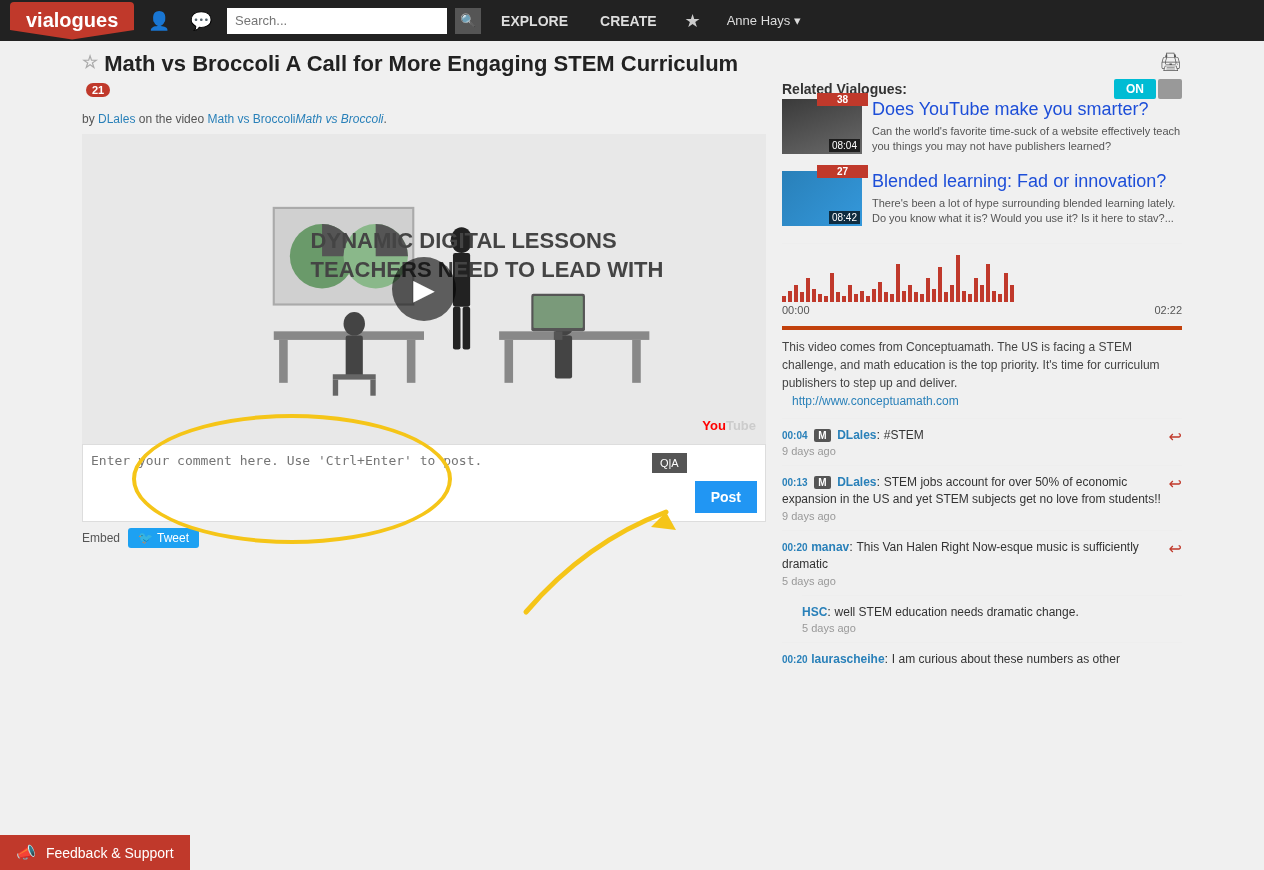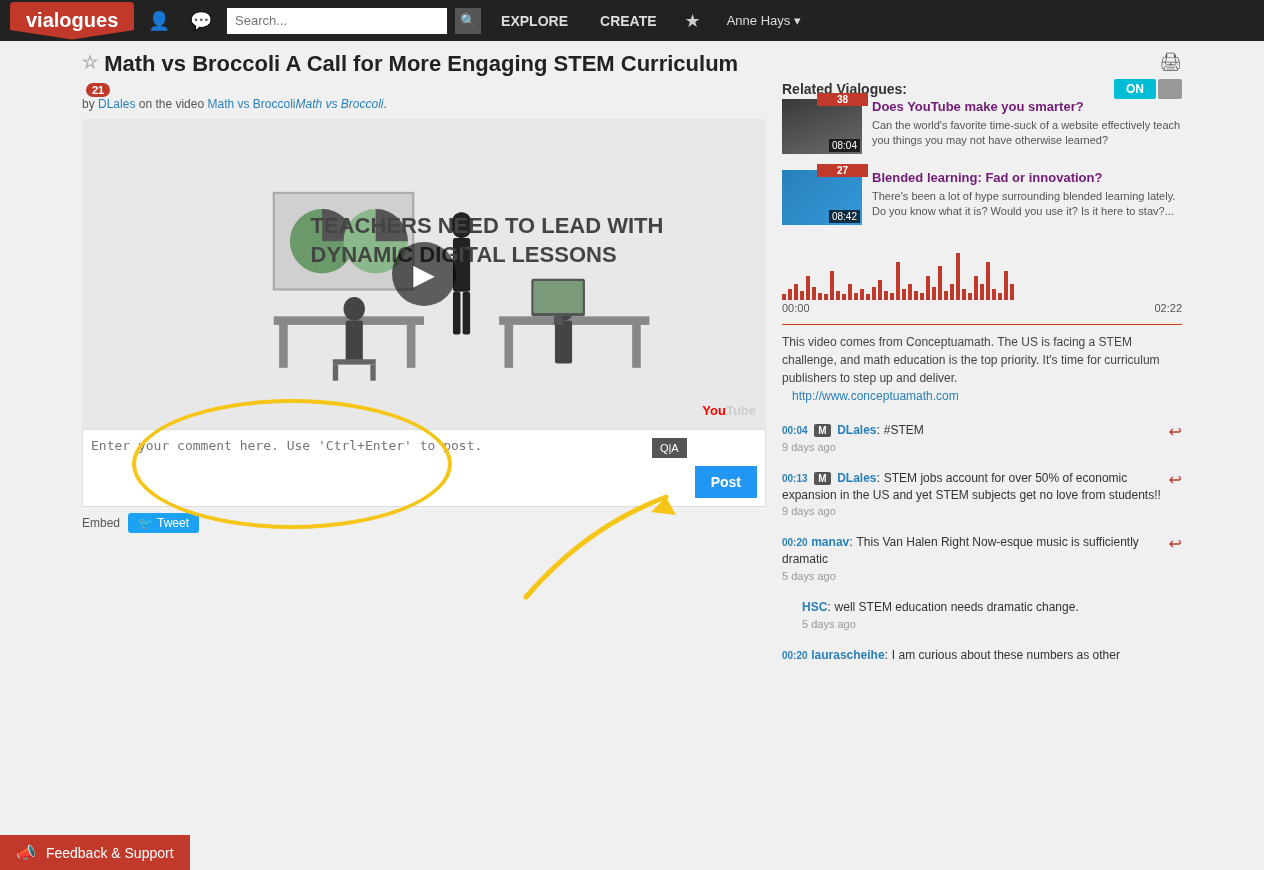--- a/index.html
+++ b/index.html
@@ -114,21 +114,21 @@
     .comment-badge {
       background: #c0392b;
       color: white;
       font-size: 11px;
       font-weight: bold;
       border-radius: 10px;
       padding: 1px 6px;
       margin-left: 4px;
       vertical-align: super;
     }
-    #by-line { font-size: 12px; color: #555; margin-top: 0; }
+    #by-line { font-size: 12px; color: #555; margin-top: 15px; }
     #by-line a { color: #2980b9; text-decoration: none; }
 
     
     #video-container {
       width: 100%;
       background: #1a1a1a;
       position: relative;
       overflow: hidden;
     }
     #video-thumb {
@@ -355,24 +355,24 @@
       color: white;
       font-size: 10px;
       font-weight: bold;
       border-radius: 0;
       padding: 1px 20px;
       min-width: 20px;
       text-align: center;
     }
     .related-info { flex: 1; }
     .related-title-link {
-      color: #701a75;
+      color: #1d4ed8;
       text-decoration: none;
-      font-size: 13px;
-      font-weight: bold;
+      font-size: 18px;
+      font-weight: normal;
       display: block;
       margin-bottom: 4px;
       cursor: pointer;
     }
     .related-desc { font-size: 11px; color: #555; line-height: 1.4; }
 
     
     #timeline-area {
       margin: 10px 0;
       border-top: 1px solid #eee;
@@ -397,21 +397,21 @@
       color: #555;
       margin-top: 2px;
     }
 
     
     #video-desc {
       font-size: 12px;
       color: #444;
       line-height: 1.5;
       margin: 8px 0;
-      border-top: 1px solid #c2410c;
+      border-top: 4px solid #c2410c;
       padding-top: 8px;
     }
     #video-desc a { color: #2980b9; margin-left: 10px; }
 
     
     #comments-list { margin-top: 8px; }
     .comment-item {
       border-top: 1px solid #eee;
       padding: 8px 0;
       position: relative;
@@ -540,22 +540,22 @@
 
             <rect x="360" y="120" width="50" height="35" fill="#555" rx="2"></rect>
             <rect x="362" y="122" width="46" height="30" fill="#7a9a7a" rx="1"></rect>
             <rect x="381" y="155" width="8" height="8" fill="#555"></rect>
 
             <rect x="175" y="195" width="40" height="5" fill="#666"></rect>
             <rect x="175" y="200" width="5" height="15" fill="#666"></rect>
             <rect x="210" y="200" width="5" height="15" fill="#666"></rect>
           </svg>
           <div class="video-text-overlay">
+            <div>DYNAMIC DIGITAL LESSONS</div>
             <div>TEACHERS NEED TO LEAD WITH</div>
-            <div>DYNAMIC DIGITAL LESSONS</div>
           </div>
         </div>
         <div class="play-btn-circle">▶</div>
         <div class="youtube-watermark">
           <span style="color:#f00;font-size:13px;">You</span><span style="color:#ccc;font-size:13px;">Tube</span>
         </div>
       </div>
     </div>
 
     <div class="annotation-container">
@@ -598,21 +598,21 @@
       <div class="related-item">
         <div class="thumb-wrapper">
           <div class="thumb-img">
             <div class="thumb-img-inner thumb-img-1" style="background: linear-gradient(160deg,#3a3a3a,#6a6a6a);"></div>
             <div class="thumb-duration">08:04</div>
           </div>
           <div class="thumb-badge">38</div>
         </div>
         <div class="related-info">
           <a class="related-title-link">Does YouTube make you smarter?</a>
-          <div class="related-desc">Can the world's favorite time-suck of a website effectively teach you things you may not have otherwise learned?</div>
+          <div class="related-desc">Can the world's favorite time-suck of a website effectively teach you things you may not have publishers learned?</div>
         </div>
       </div>
       <div class="related-item">
         <div class="thumb-wrapper">
           <div class="thumb-img">
             <div class="thumb-img-inner thumb-img-2"></div>
             <div class="thumb-duration">08:42</div>
           </div>
           <div class="thumb-badge">27</div>
         </div>

